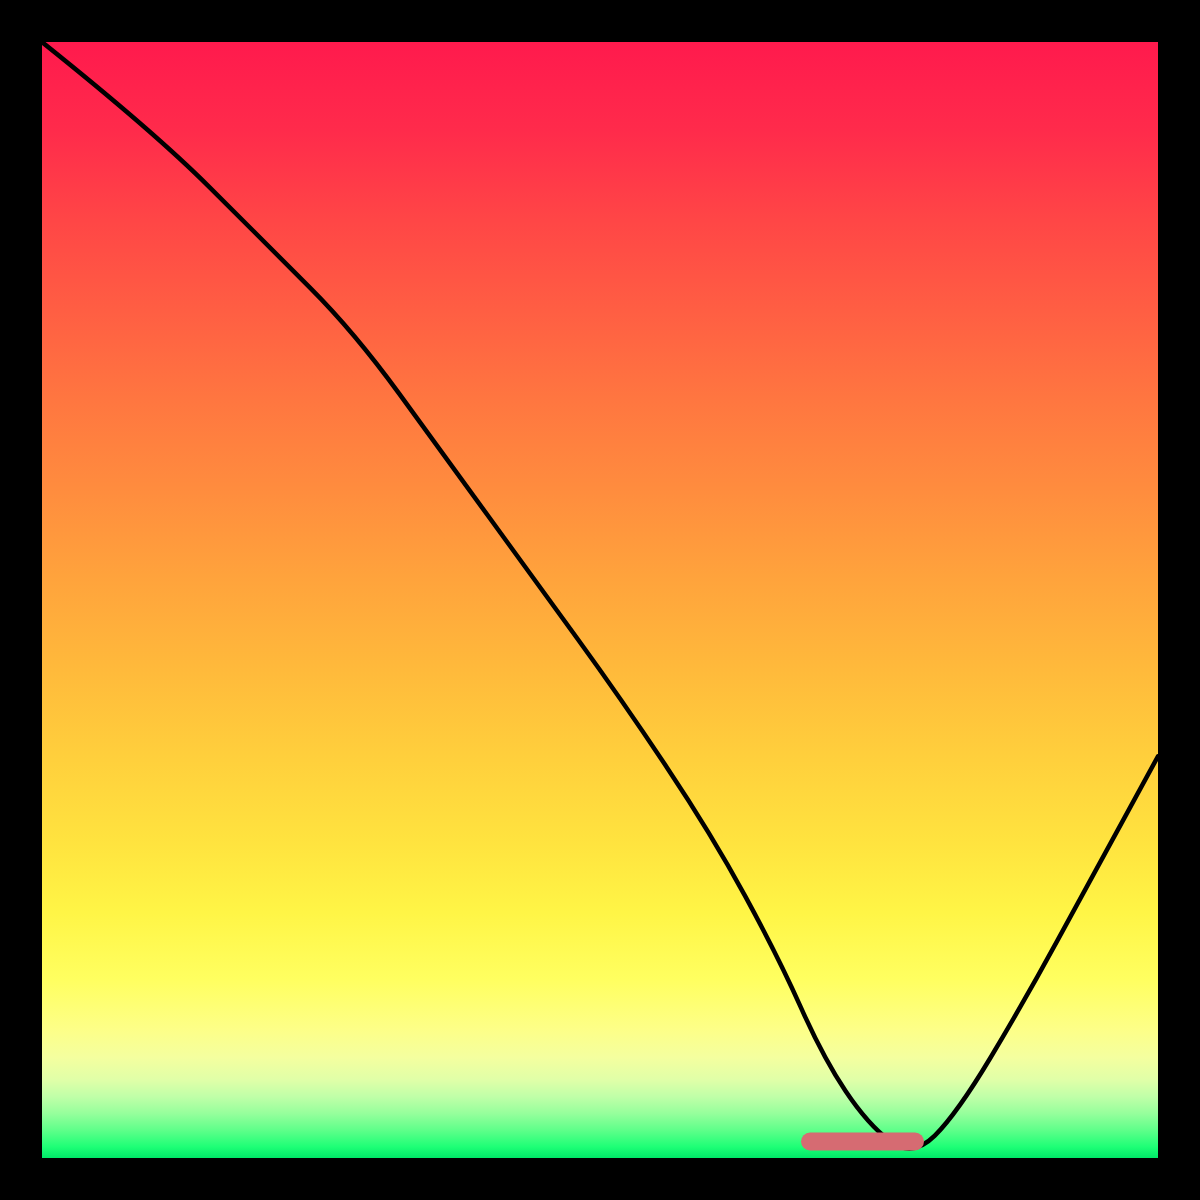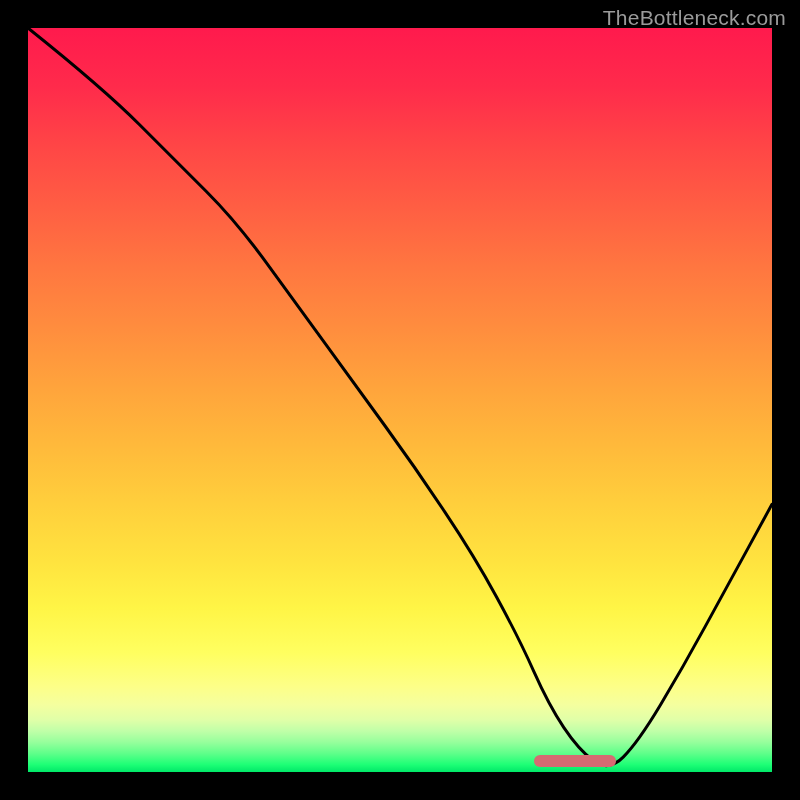--- a/index.html
+++ b/index.html
@@ -66,21 +66,20 @@
     position: absolute;
     background: #d66b72;
     border-radius: 6px;
     height: 12px;
   }
 </style>
 </head>
 <body>
 
 <div class="chart-container">
-  <div class="watermark">TheBottleneck.com</div>
 
   <div class="plot-area">
     <svg class="curve-svg" viewBox="0 0 744 744" preserveAspectRatio="none">
       <path id="curve-path" fill="none" stroke="#000" stroke-width="3" stroke-linecap="round" stroke-linejoin="round" d="M 0.0 0.0 Q 74.4 59.5 111.6 96.7 Q 148.8 133.9 178.6 163.7 Q 208.3 193.4 238.1 234.4 Q 267.8 275.3 297.6 316.2 Q 327.4 357.1 357.1 398.0 Q 386.9 439.0 416.6 483.6 Q 446.4 528.2 468.7 569.2 Q 491.0 610.1 505.9 643.6 Q 520.8 677.0 535.7 699.4 Q 550.6 721.7 565.4 732.8 Q 580.3 744.0 595.2 729.1 Q 610.1 714.2 632.4 677.0 Q 654.7 639.8 677.0 598.9 Q 699.4 558.0 721.7 517.1 T 744.0 476.2"></path>
     </svg>
     <div id="opt-marker" class="baseline-marker" style="left: 505.92px; width: 81.84px; bottom: 5px;"></div>
   </div>
 </div>
 
 </body></html>

